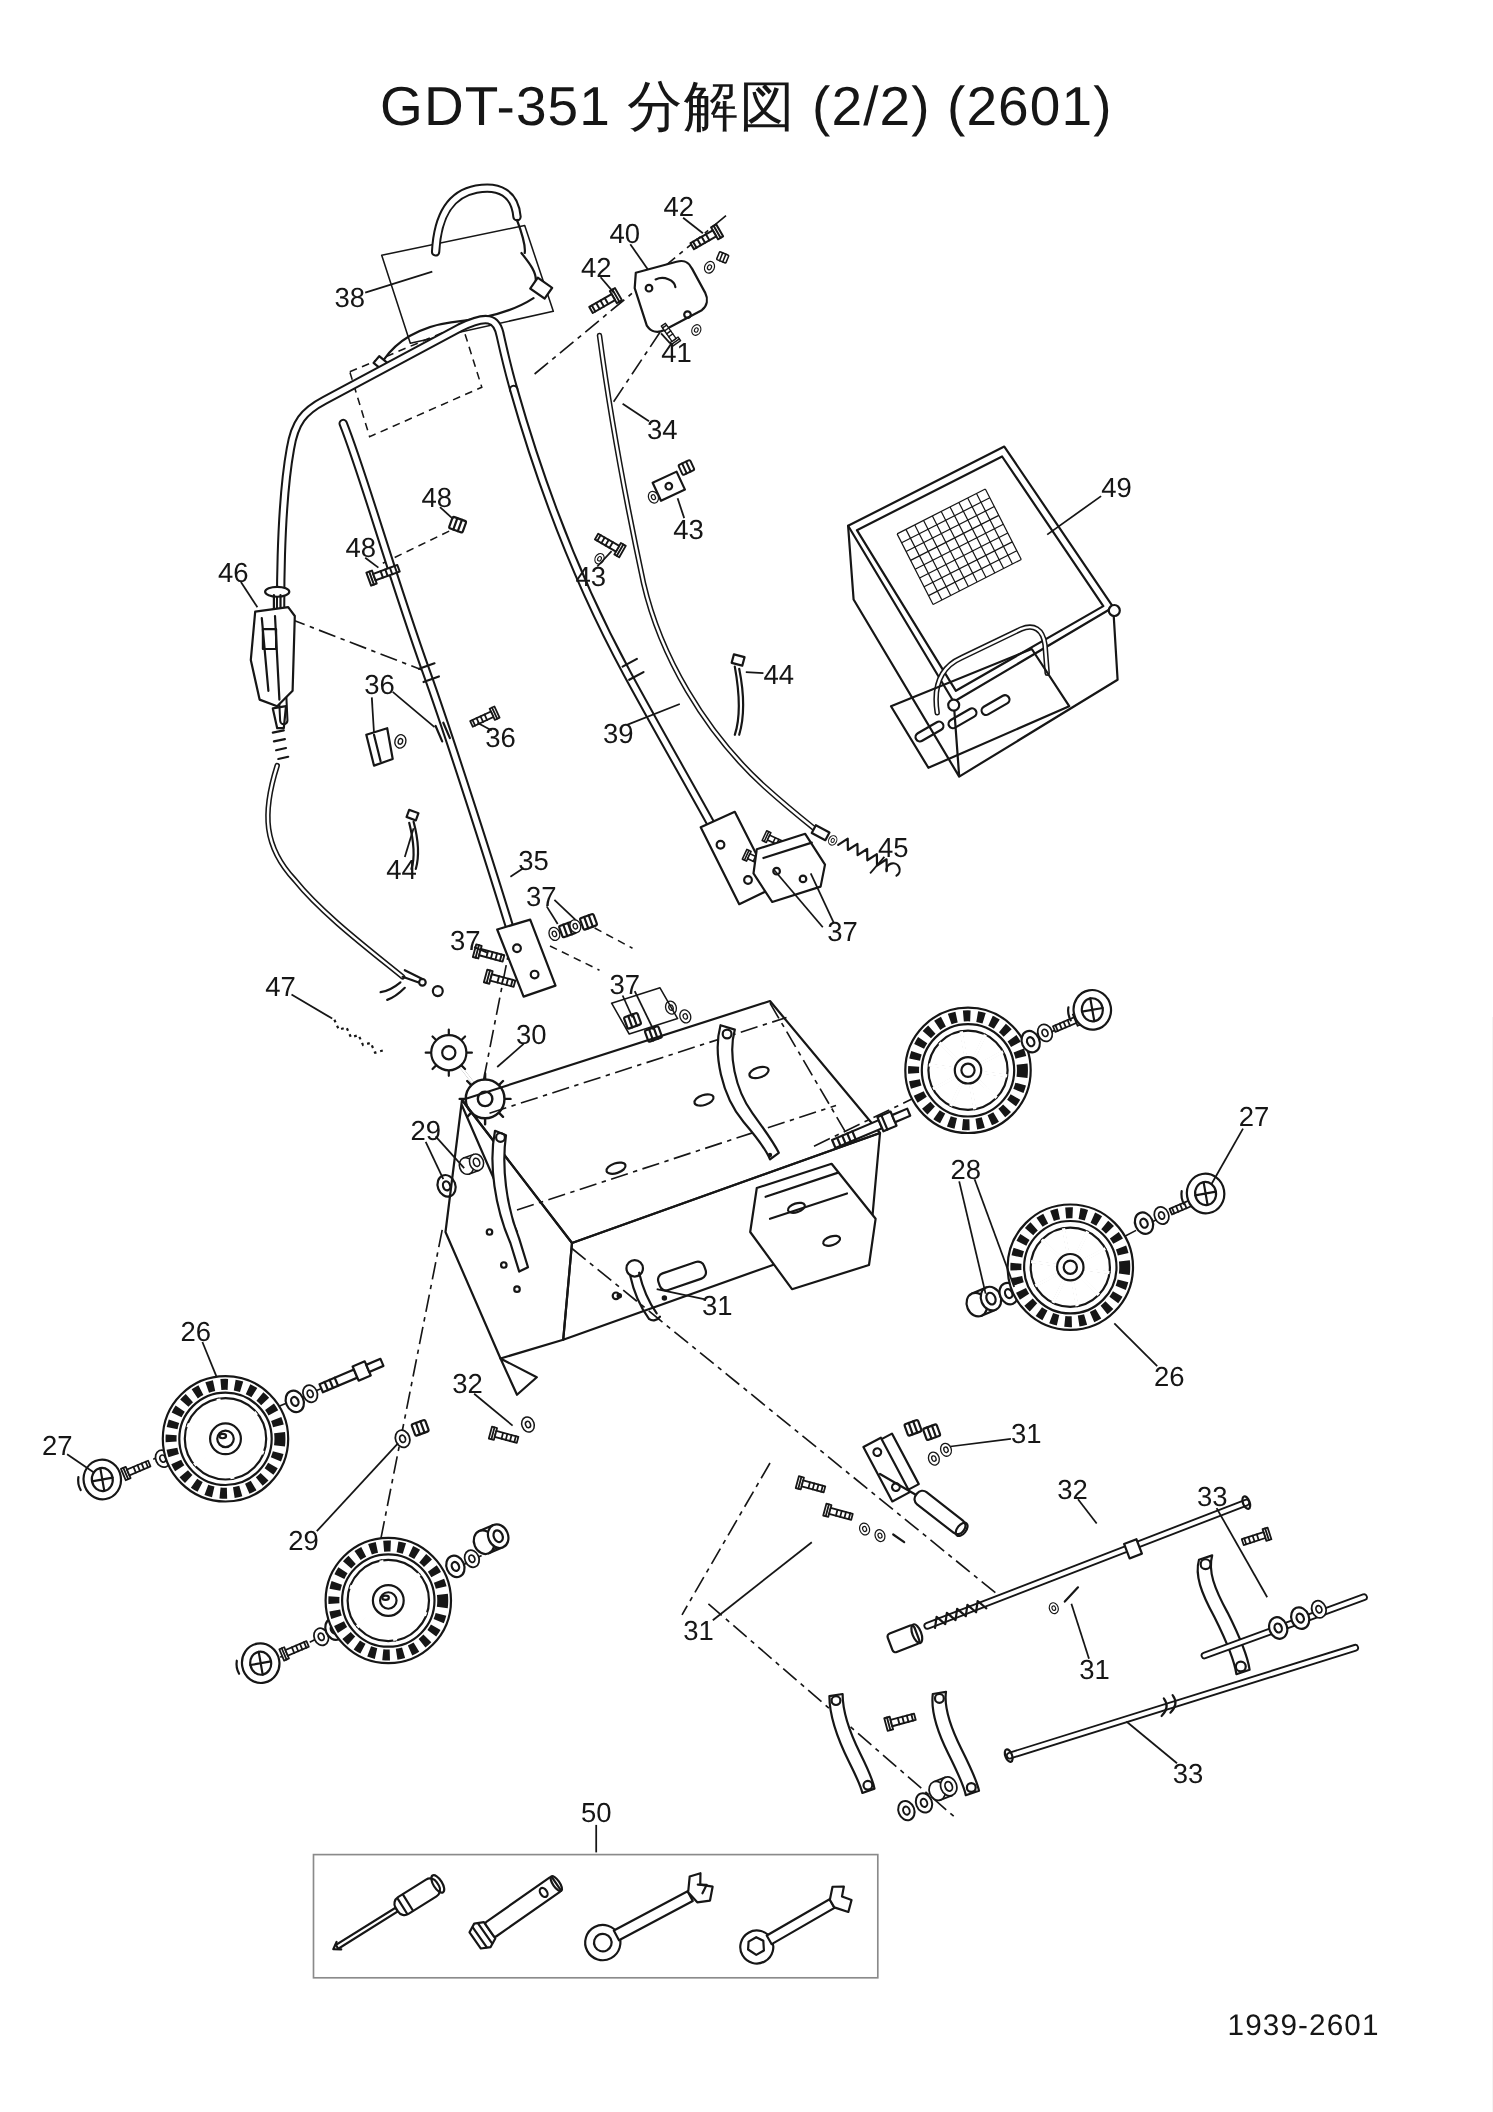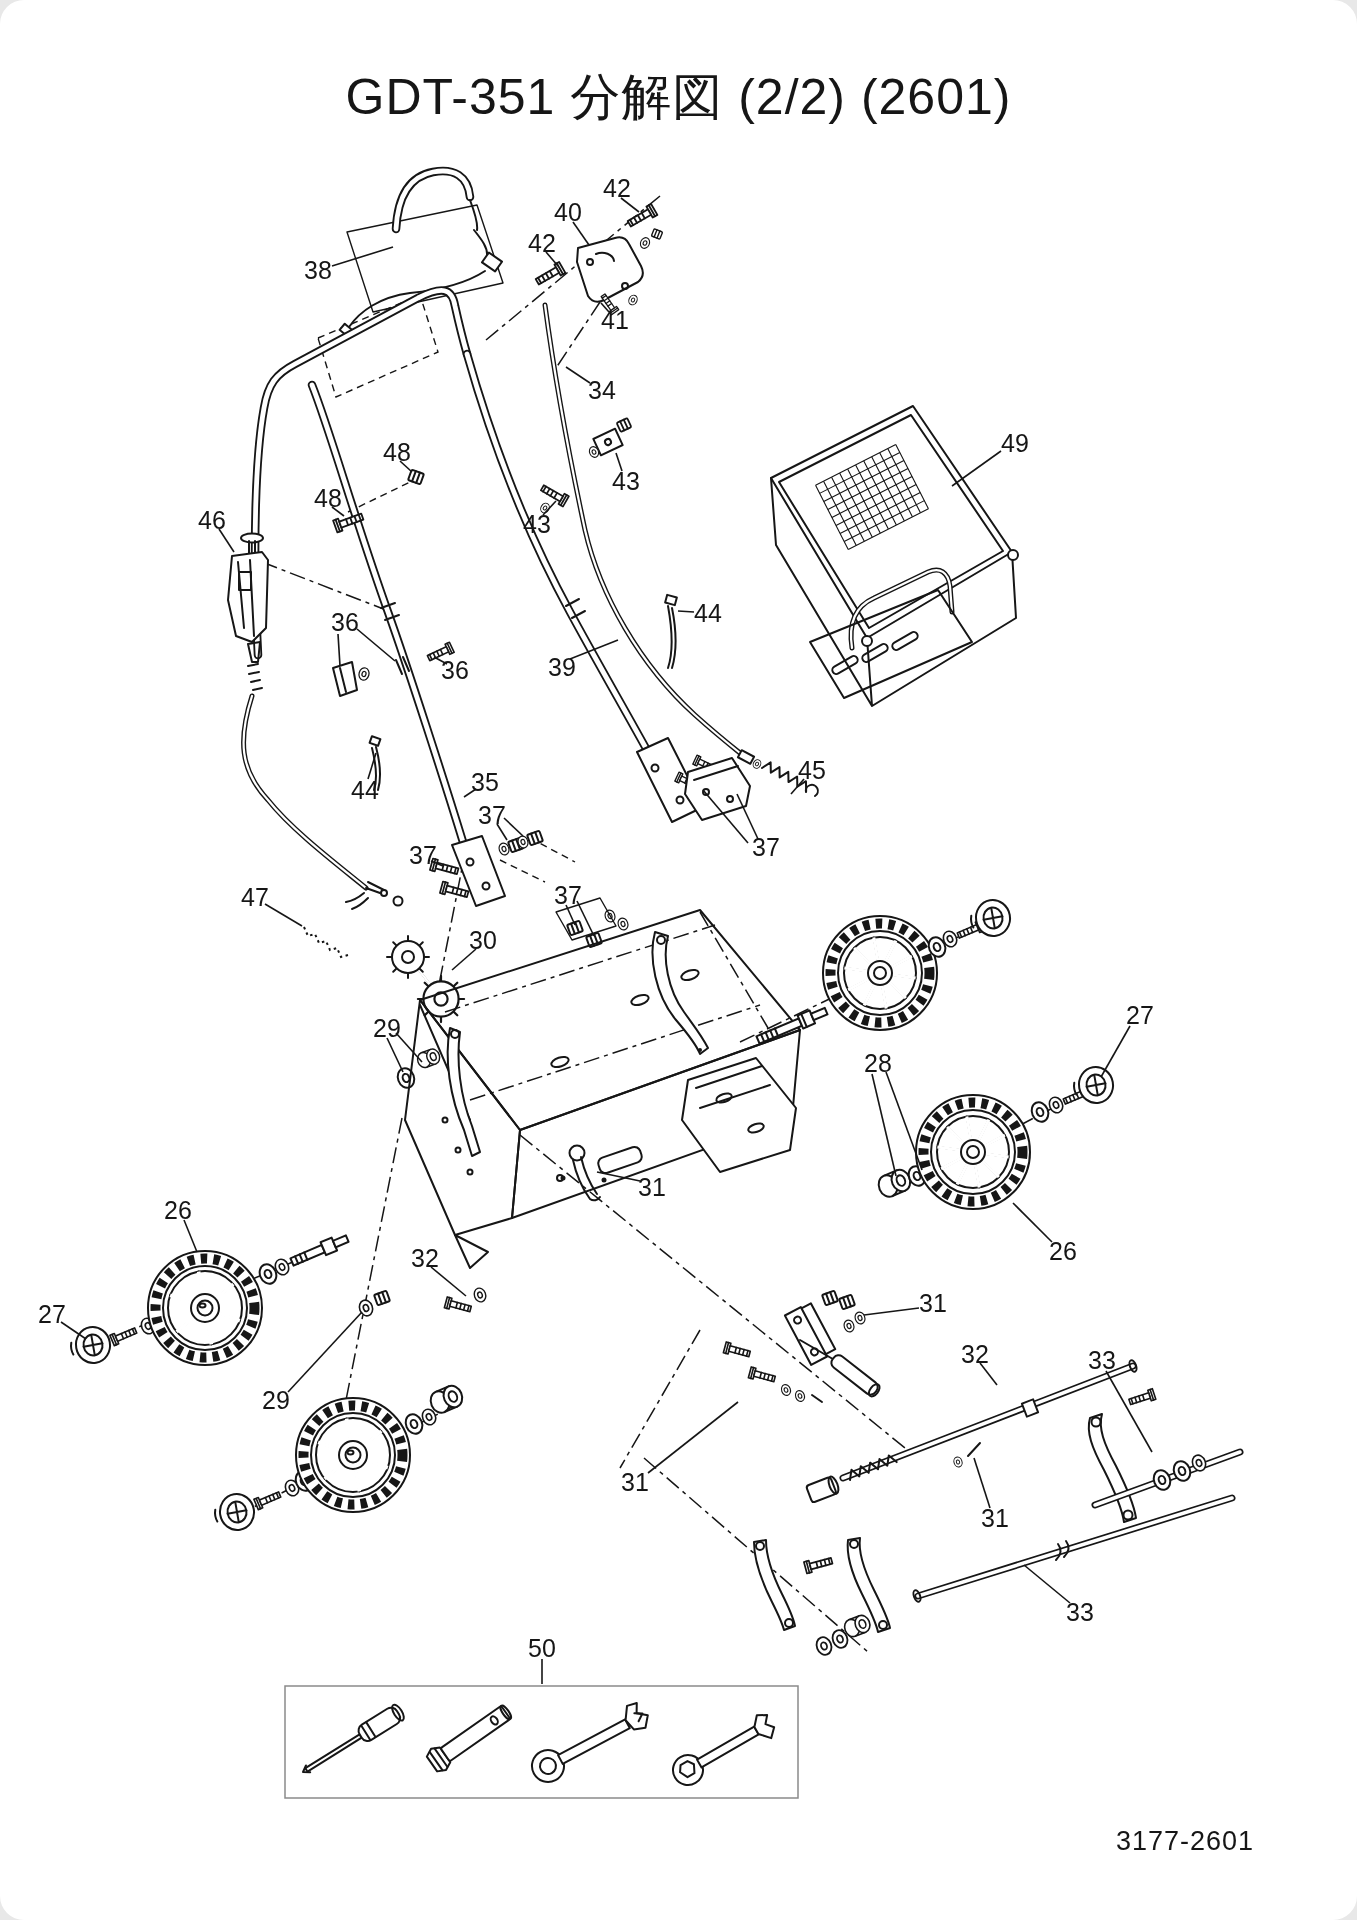--- a/index.html
+++ b/index.html
@@ -1,17 +1,17 @@
 <!DOCTYPE html>
 <html><head>
 <meta charset="utf-8">
 <style>
   html,body{margin:0;padding:0;background:#e8e8e8;}
   .page{position:relative;width:1357px;height:1920px;background:#fff;overflow:hidden;
-        font-family:"Liberation Sans","DejaVu Sans",sans-serif;border-radius:24px;}
+        font-family:"Liberation Sans","DejaVu Sans",sans-serif;}
   .page-title{position:absolute;top:64px;left:0;right:0;text-align:center;
         font-size:50px;font-weight:500;letter-spacing:1px;color:#161616;white-space:nowrap;}
   .doc-number{position:absolute;left:1116px;top:1826px;font-size:27px;color:#161616;letter-spacing:1px;}
   svg.diagram{position:absolute;left:0;top:0;width:1357px;height:1920px;}
   
   .ln{stroke:#161616;stroke-width:2;fill:none;stroke-linecap:round;stroke-linejoin:round;}
   .thin{stroke-width:1.4;}
   .w{fill:#fff;}
   .t8{stroke:#161616;stroke-width:8.5;fill:none;stroke-linecap:round;stroke-linejoin:round;}
   .t4{stroke:#fff;stroke-width:4.8;fill:none;stroke-linecap:round;stroke-linejoin:round;}
@@ -627,14 +627,14 @@
           <line x1="1070" y1="1603" x2="1024" y2="1565" class="callout-line"></line>
           <text x="1080" y="1612" text-anchor="middle" dy="0.35em" class="callout-text">33</text>
         </g>
         <g>
           <line x1="542" y1="1659" x2="542" y2="1684" class="callout-line"></line>
           <text x="542" y="1648" text-anchor="middle" dy="0.35em" class="callout-text">50</text>
         </g>
       </g>
   </svg>
 
-  <div class="doc-number">3177-2601</div>
+  <div class="doc-number">1939-2601</div>
 </div>
 
 </body></html>

